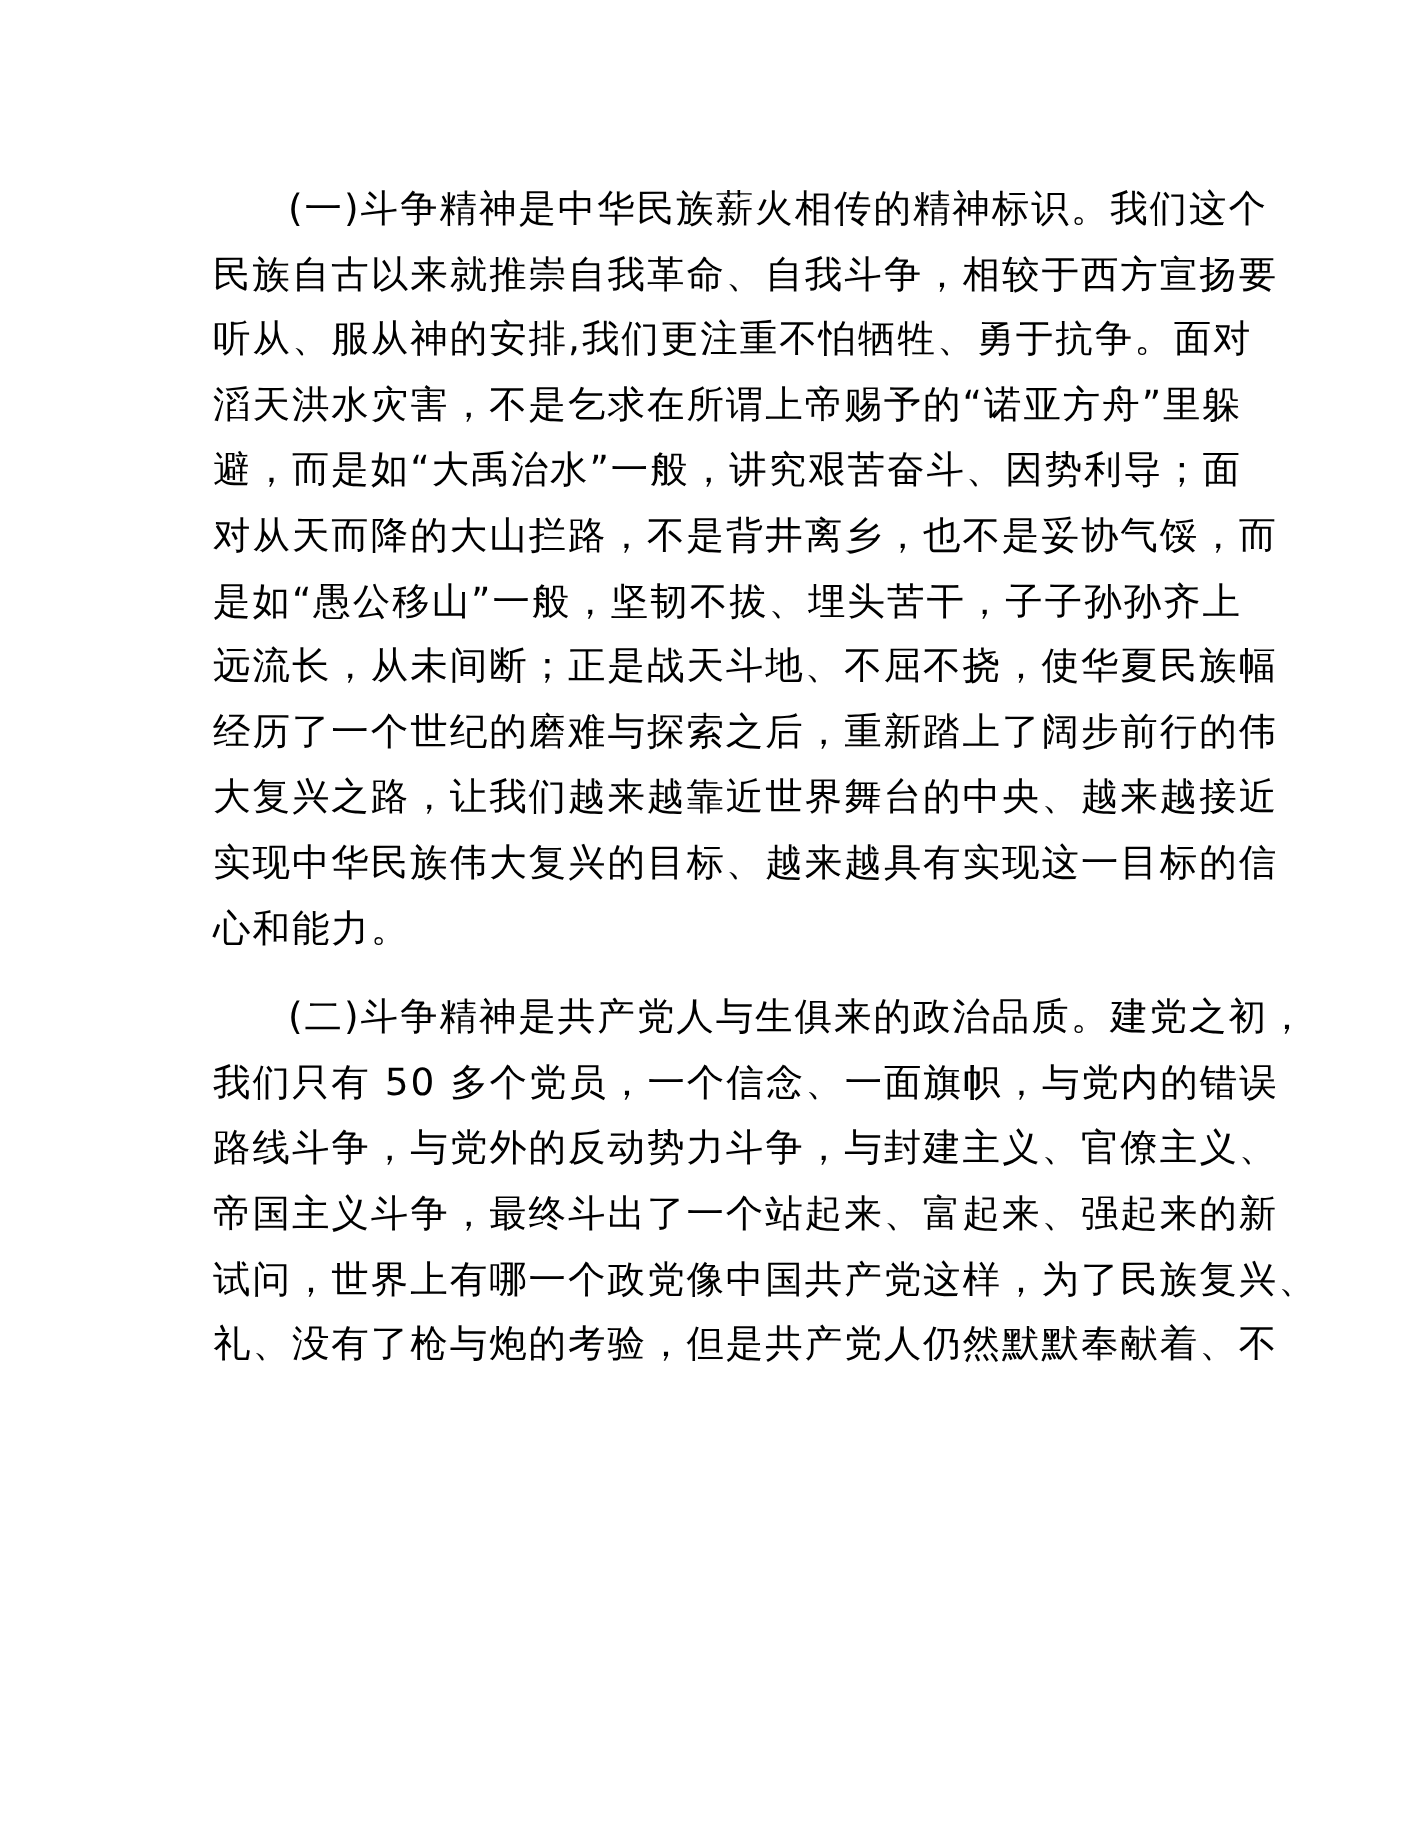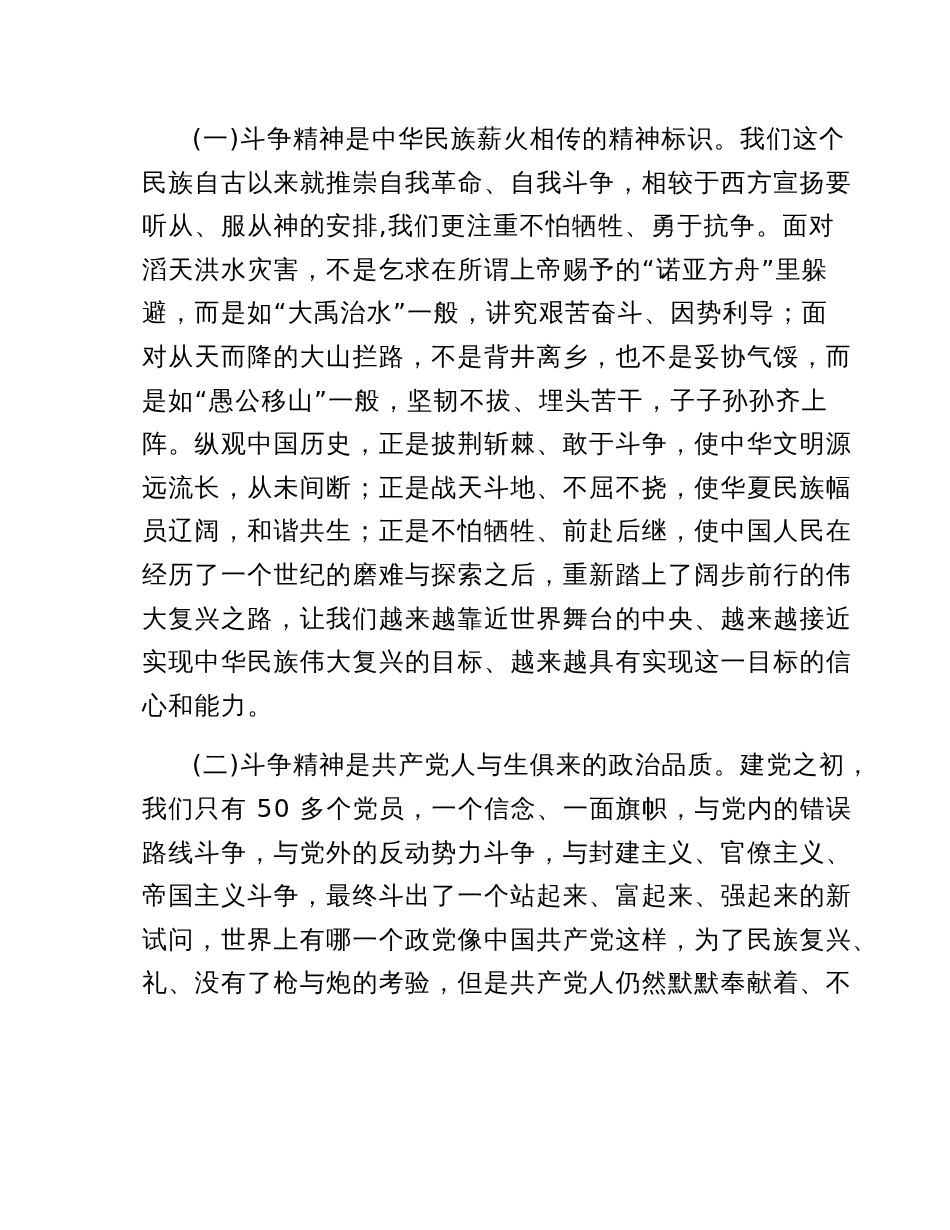--- a/index.html
+++ b/index.html
@@ -58,23 +58,21 @@
   <div class="content">
 
     <p class="para">
       <span class="line first">(一)斗争精神是中华民族薪火相传的精神标识。我们这个</span>
       <span class="line">民族自古以来就推崇自我革命、自我斗争，相较于西方宣扬要</span>
       <span class="line">听从、服从神的安排,我们更注重不怕牺牲、勇于抗争。面对</span>
       <span class="line">滔天洪水灾害，不是乞求在所谓上帝赐予的“诺亚方舟”里躲</span>
       <span class="line">避，而是如“大禹治水”一般，讲究艰苦奋斗、因势利导；面</span>
       <span class="line">对从天而降的大山拦路，不是背井离乡，也不是妥协气馁，而</span>
       <span class="line">是如“愚公移山”一般，坚韧不拔、埋头苦干，子子孙孙齐上</span>
-      <span class="line">阵。纵观中国历史，正是披荆斩棘、敢于斗争，使中华文明源</span>
       <span class="line">远流长，从未间断；正是战天斗地、不屈不挠，使华夏民族幅</span>
-      <span class="line">员辽阔，和谐共生；正是不怕牺牲、前赴后继，使中国人民在</span>
       <span class="line">经历了一个世纪的磨难与探索之后，重新踏上了阔步前行的伟</span>
       <span class="line">大复兴之路，让我们越来越靠近世界舞台的中央、越来越接近</span>
       <span class="line">实现中华民族伟大复兴的目标、越来越具有实现这一目标的信</span>
       <span class="line last">心和能力。</span>
     </p>
 
     <p class="para">
       <span class="line first">(二)斗争精神是共产党人与生俱来的政治品质。建党之初，</span>
       <span class="line">我们只有 50 多个党员，一个信念、一面旗帜，与党内的错误</span>
       <span class="line">路线斗争，与党外的反动势力斗争，与封建主义、官僚主义、</span>

